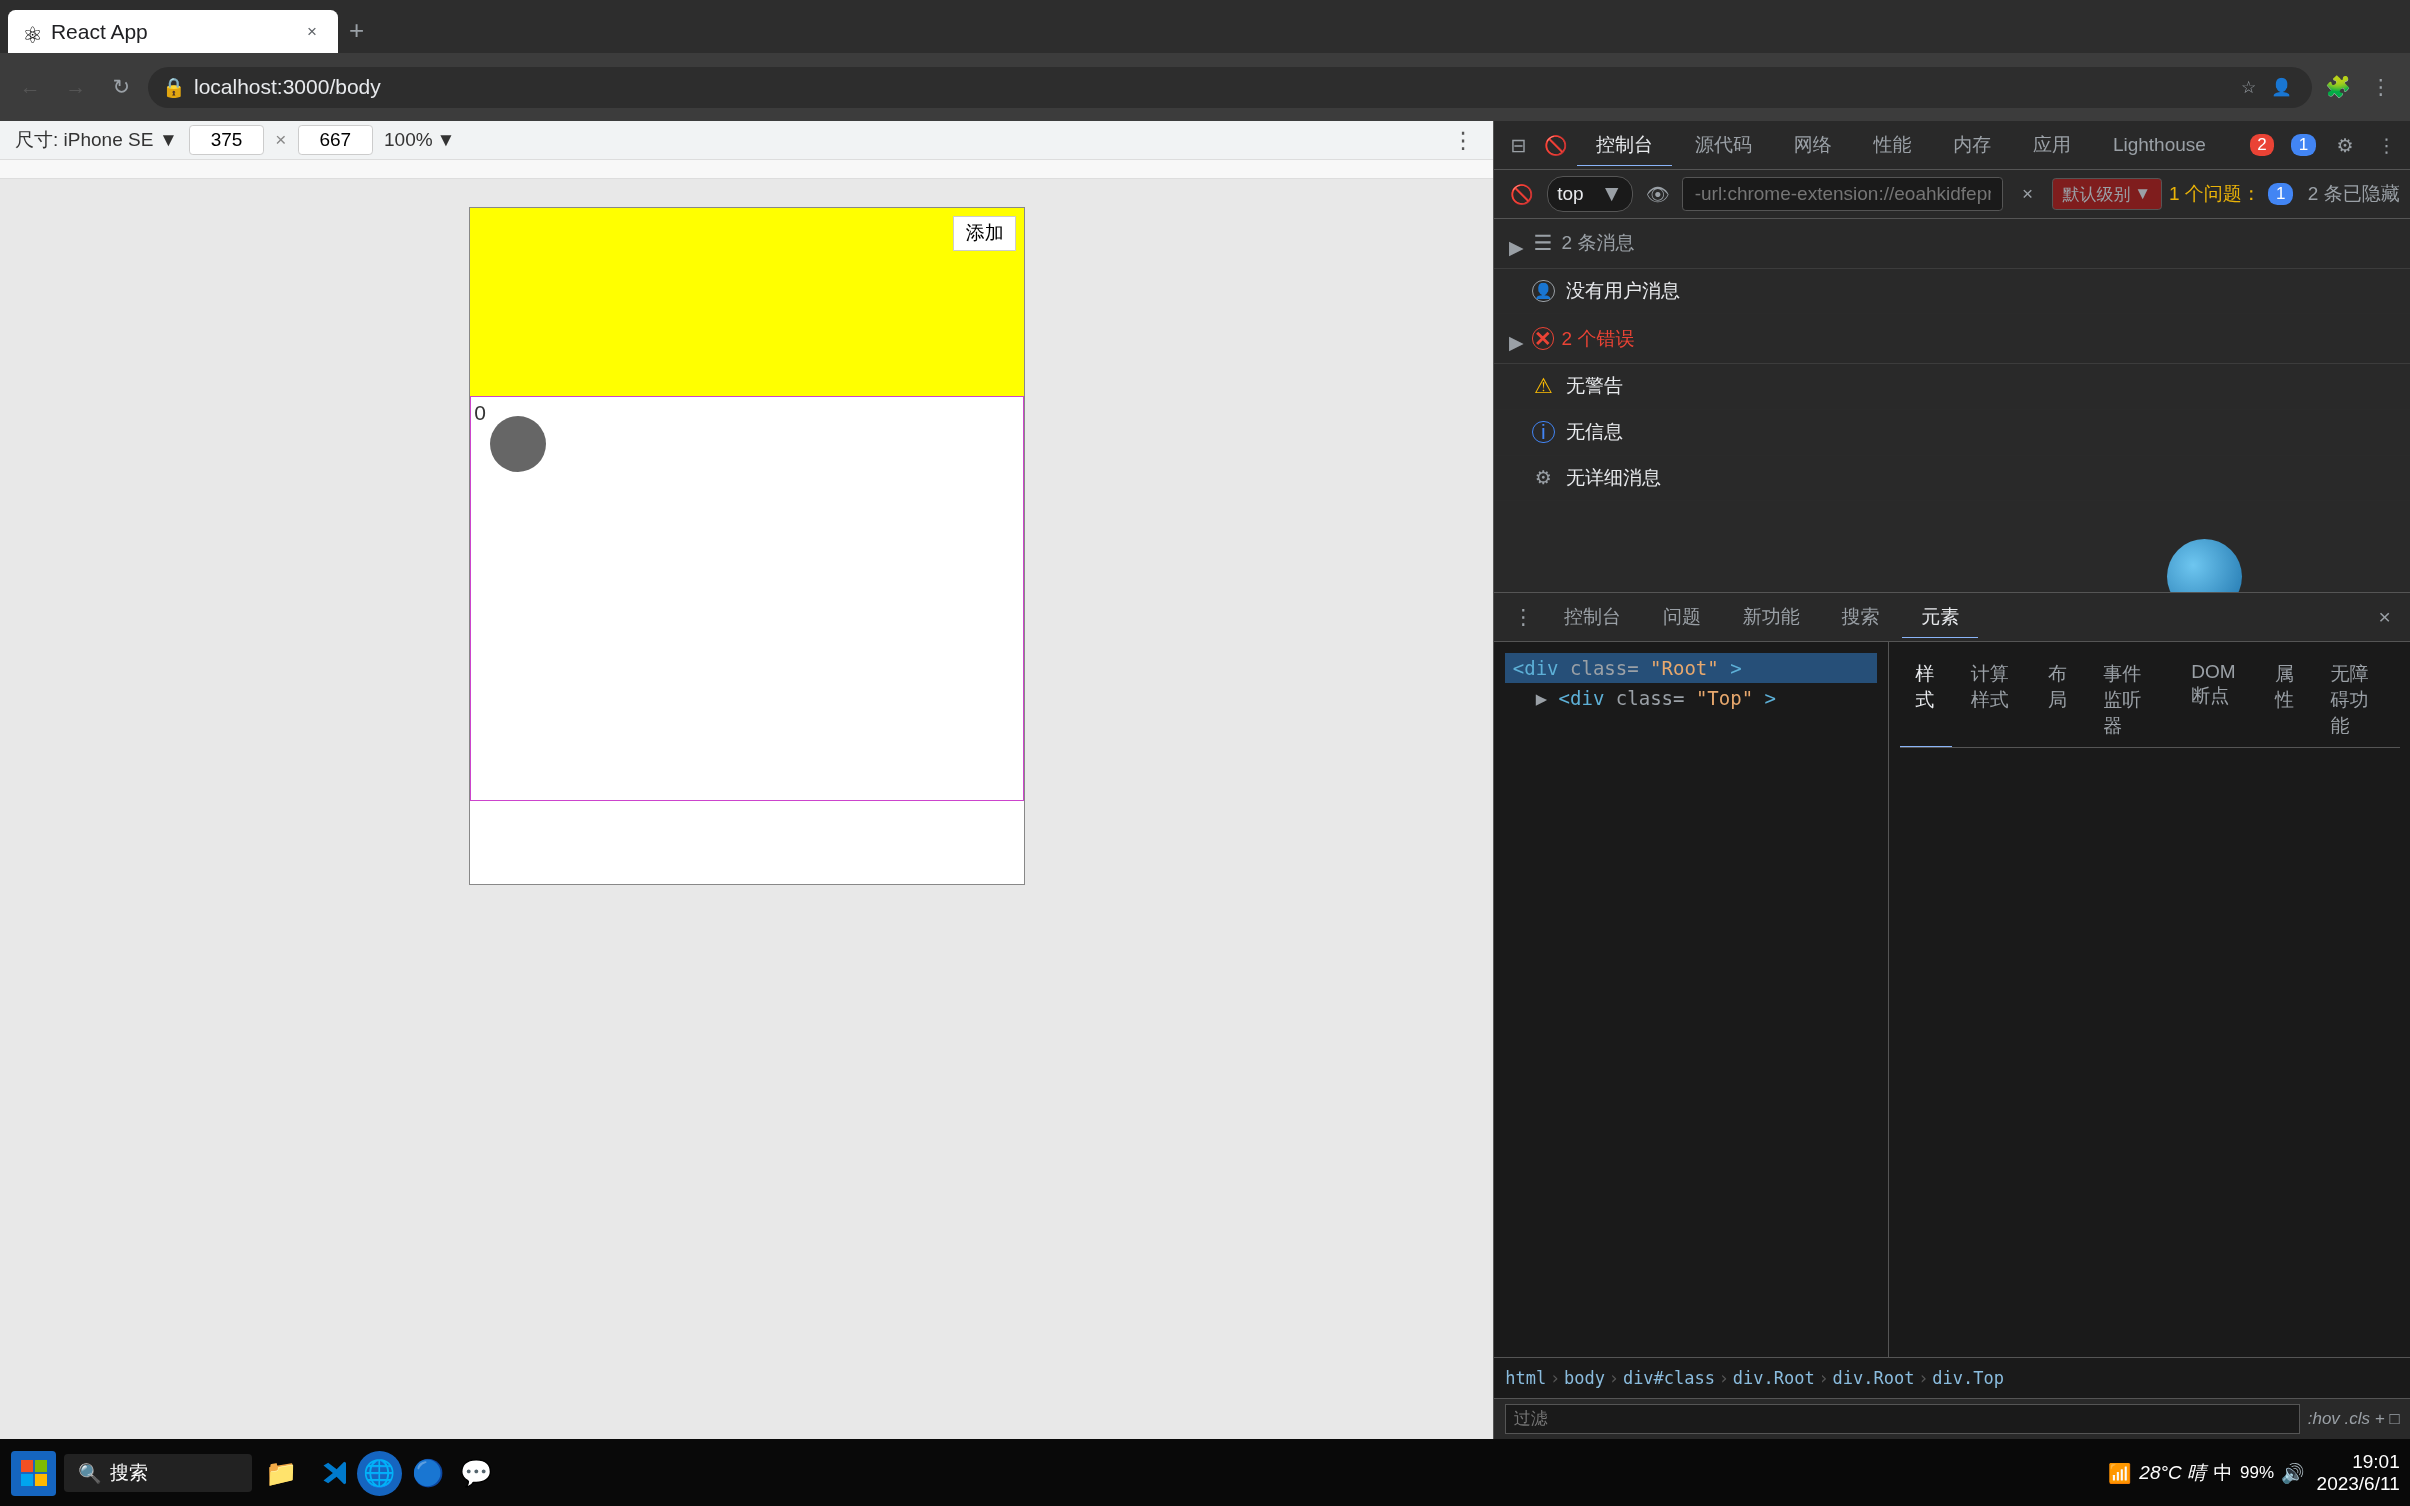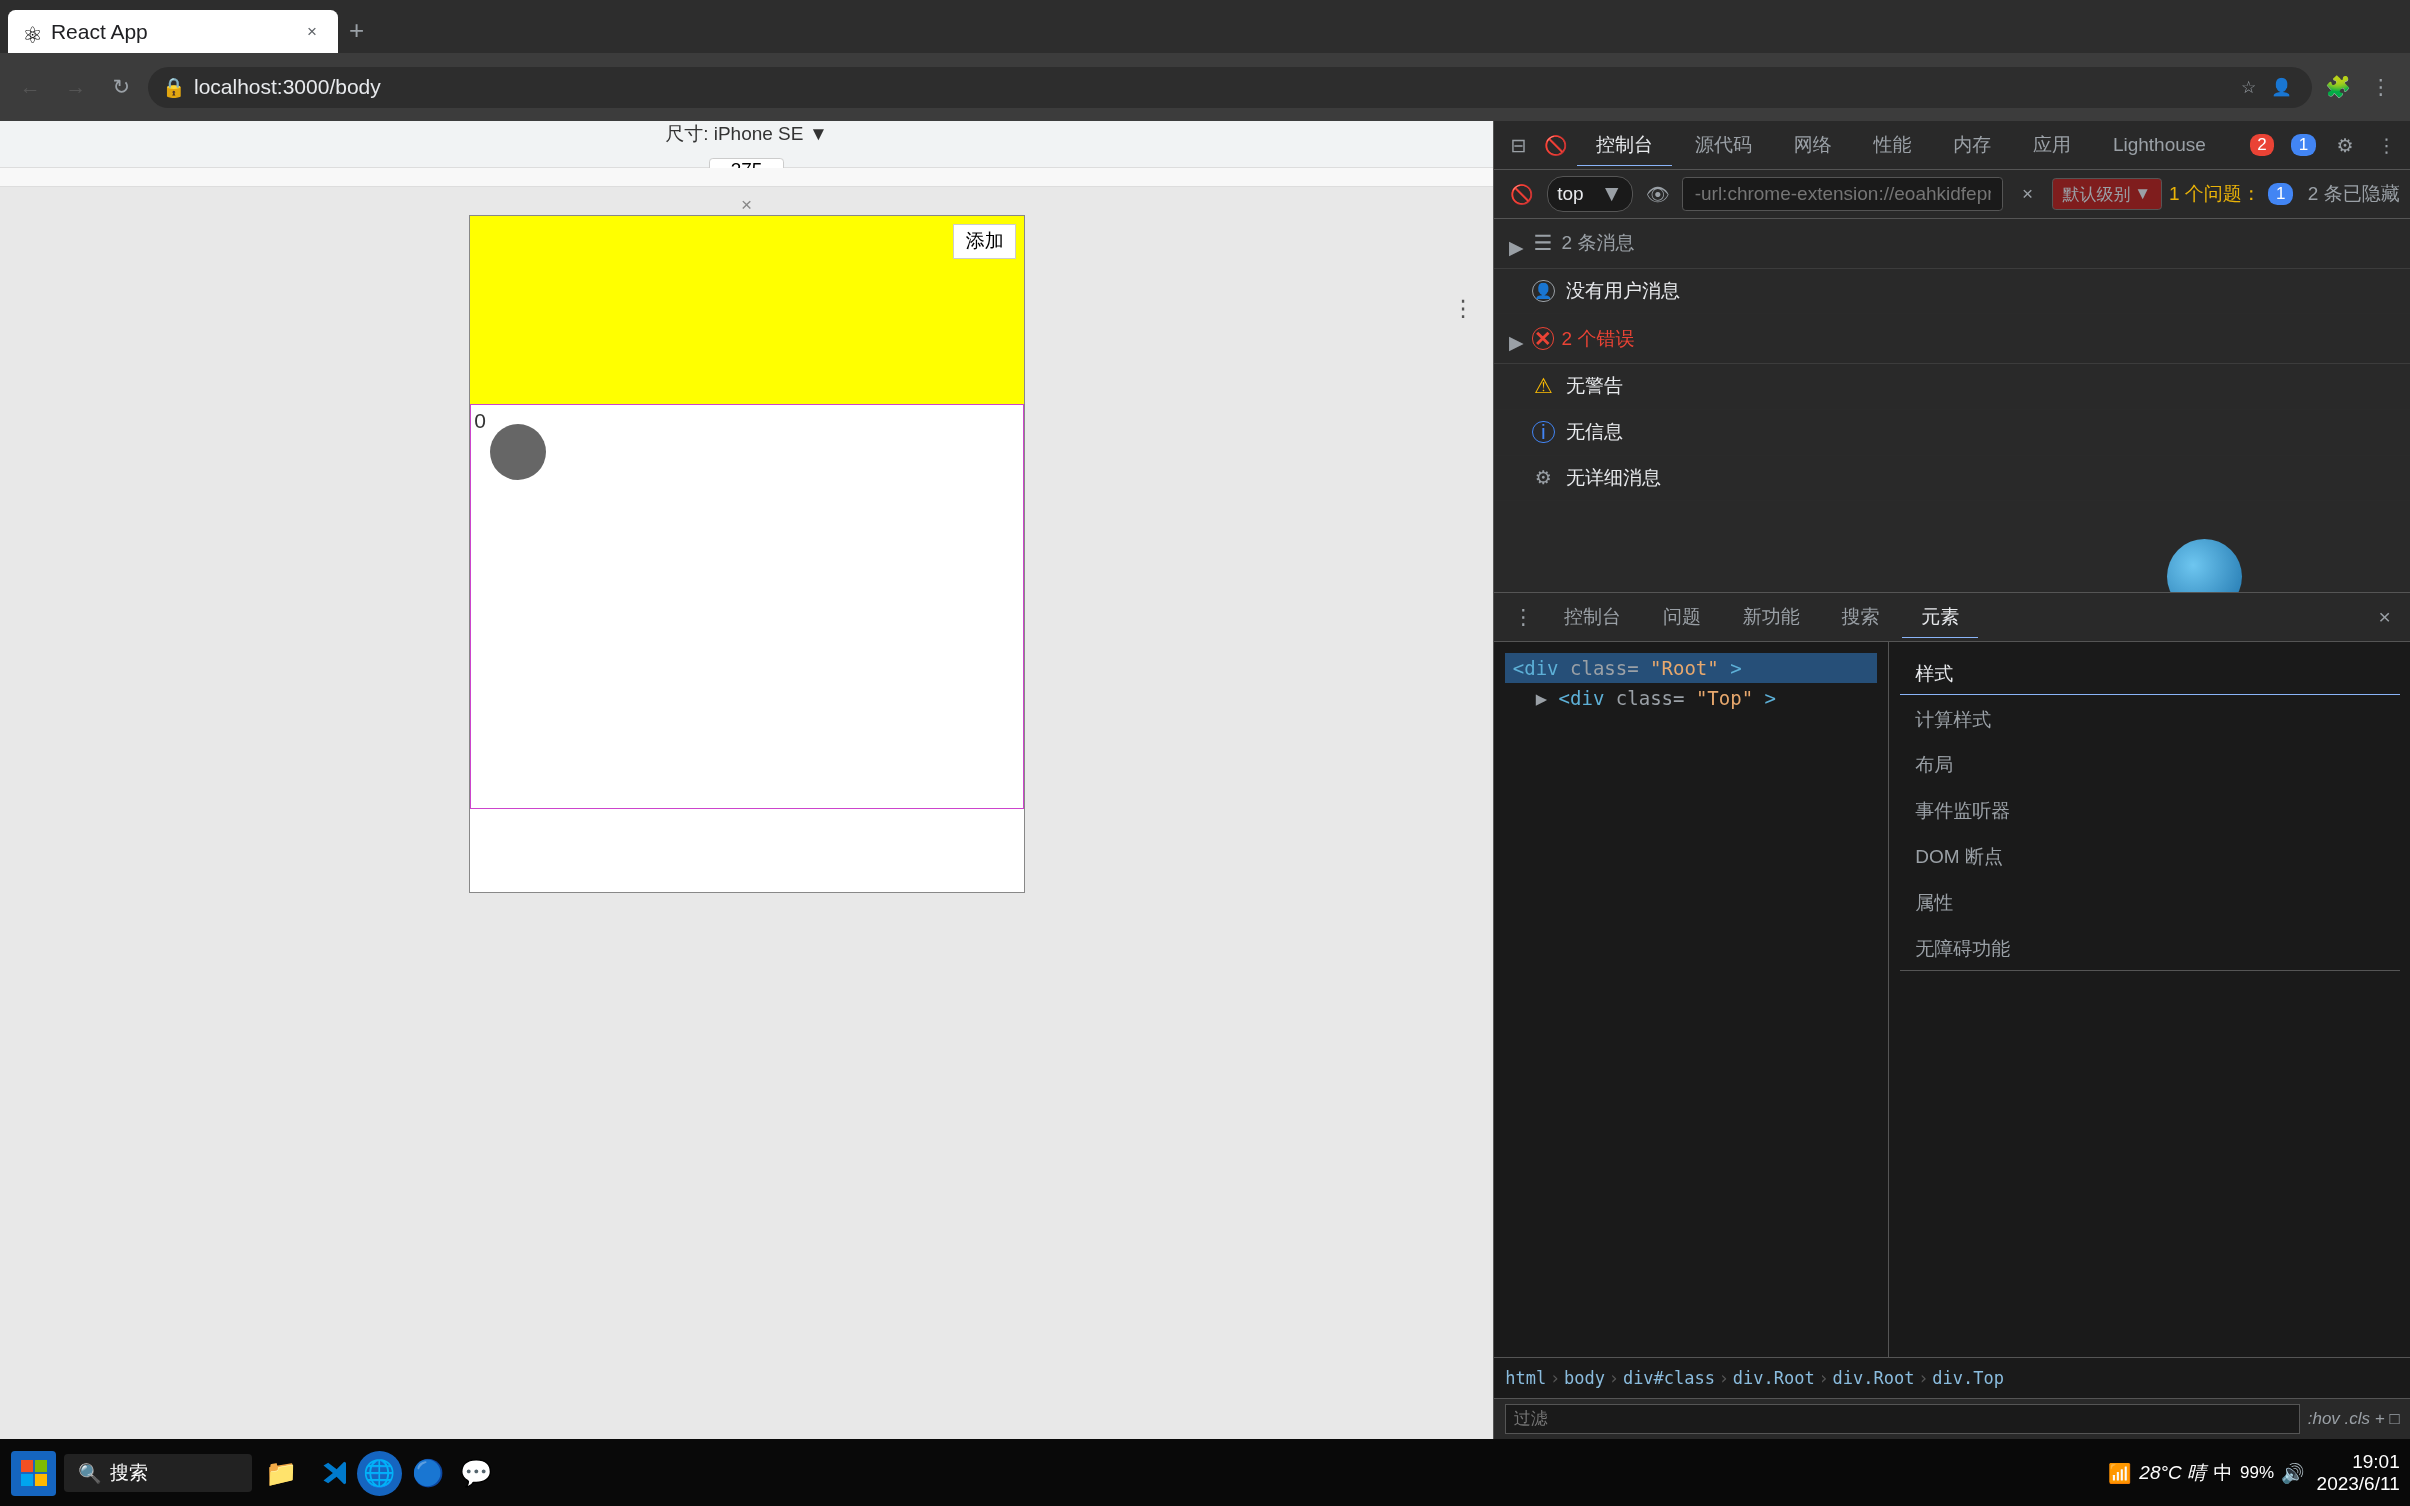--- a/index.html
+++ b/index.html
@@ -27,21 +27,21 @@
     .address-icon { width: 30px; height: 30px; display: flex; align-items: center; justify-content: center; color: #9aa0a6; font-size: 17px; cursor: pointer; border-radius: 50%; }
     .toolbar-icons { display: flex; gap: 3.8px; }
 
     
     .main-content { flex: 1; display: flex; overflow: hidden; }
 
     
     .viewport-area { flex: 1; background: #e8e8e8; display: flex; flex-direction: column; overflow: hidden; }
 
     
-    .viewport-toolbar { height: 47px; background: #f1f3f4; border-bottom: 0.9px solid #ddd; display: flex; align-items: center; padding: 0 15px; gap: 11.3px; flex-shrink: 0; flex-direction: column; }
+    .viewport-toolbar { height: 39px; background: #f1f3f4; border-bottom: 0.9px solid #ddd; display: flex; align-items: center; padding: 0 15px; gap: 11.3px; flex-shrink: 0; }
     .device-selector { display: flex; align-items: center; gap: 5.6px; font-size: 19px; color: #333; cursor: pointer; }
     .dimension-input { width: 75px; height: 30px; border: 0.9px solid #ccc; border-radius: 3.8px; padding: 0 7.5px; font-size: 19px; text-align: center; background: white; }
     .dim-sep { color: #888; font-size: 19px; }
     .zoom-selector { display: flex; align-items: center; gap: 3.8px; font-size: 19px; color: #333; cursor: pointer; }
     .more-btn { margin-left: auto; width: 30px; height: 30px; display: flex; align-items: center; justify-content: center; cursor: pointer; color: #555; }
 
     
     .ruler { height: 19px; background: #f8f8f8; border-bottom: 0.9px solid #ddd; flex-shrink: 0; }
 
     
@@ -91,21 +91,21 @@
     .elements-content { flex: 1; display: flex; overflow: hidden; }
     .elements-tree { width: 395px; padding: 11.3px; overflow: auto; border-right: 0.9px solid #555; flex-shrink: 0; }
     .elem-line { font-size: 19px; color: #9aa0a6; padding: 3.8px 7.5px; font-family: monospace; white-space: nowrap; }
     .elem-line.selected { background: #264f78; color: #e8eaed; }
     .elem-line .tag { color: #5db0d7; }
     .elem-line .value { color: #e8a86d; }
     .elem-arrow { color: #9aa0a6; }
 
     
     .styles-panel { flex: 1; padding: 11.3px; overflow: auto; }
-    .styles-tabs { display: flex; gap: 3.8px; border-bottom: 0.9px solid #555; margin-bottom: 16px; flex-direction: column; }
+    .styles-tabs { display: flex; gap: 3.8px; border-bottom: 0.9px solid #555; margin-bottom: 16px; }
     .style-tab { padding: 7.5px 15px; font-size: 19px; color: #9aa0a6; cursor: pointer; border-bottom: 1.9px solid transparent; }
     .style-tab.active { color: #e8eaed; border-bottom: 1.9px solid #8ab4f8; }
 
     
     .breadcrumb { height: 41px; background: #1a1a1a; display: flex; align-items: center; padding: 0 11.3px; gap: 3.8px; font-size: 17px; color: #9aa0a6; border-top: 0.9px solid #555; flex-shrink: 0; font-family: monospace; overflow-x: auto; }
     .breadcrumb-item { color: #8abcde; cursor: pointer; white-space: nowrap; }
     .breadcrumb-sep { color: #555; }
     .filter-area { height: 41px; background: #292929; display: flex; align-items: center; padding: 0 11.3px; gap: 7.5px; border-top: 0.9px solid #555; flex-shrink: 0; }
     .filter-input { flex: 1; height: 30px; background: #1a1a1a; border: 0.9px solid #555; color: #e8eaed; font-size: 17px; padding: 0 7.5px; }
 

